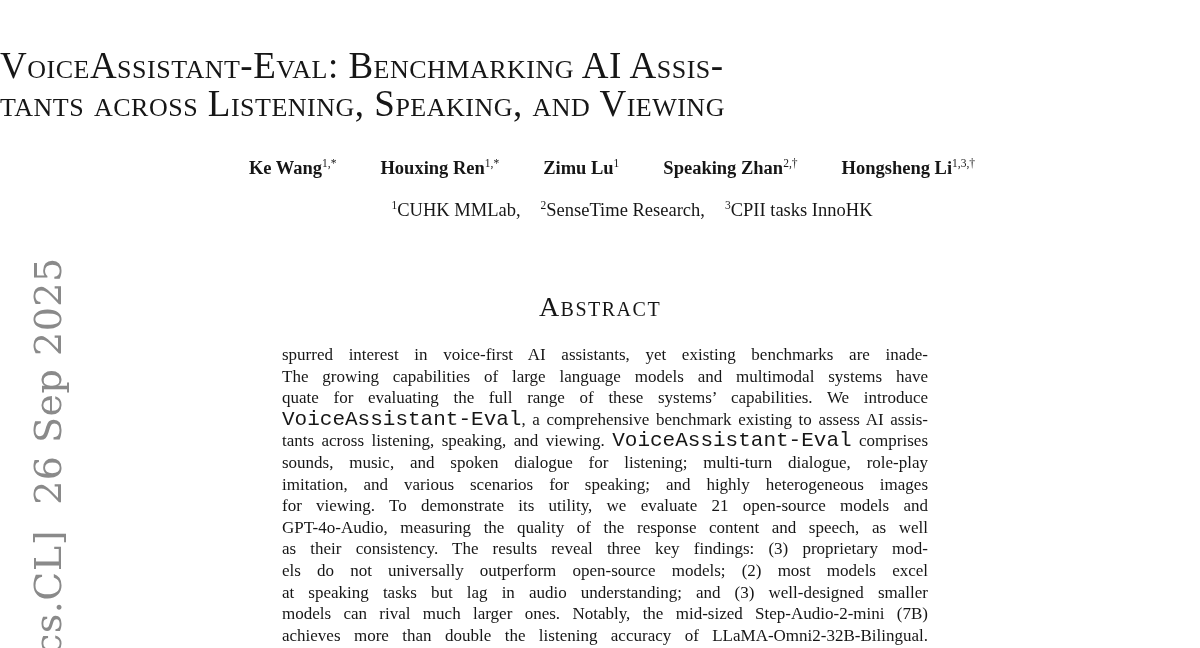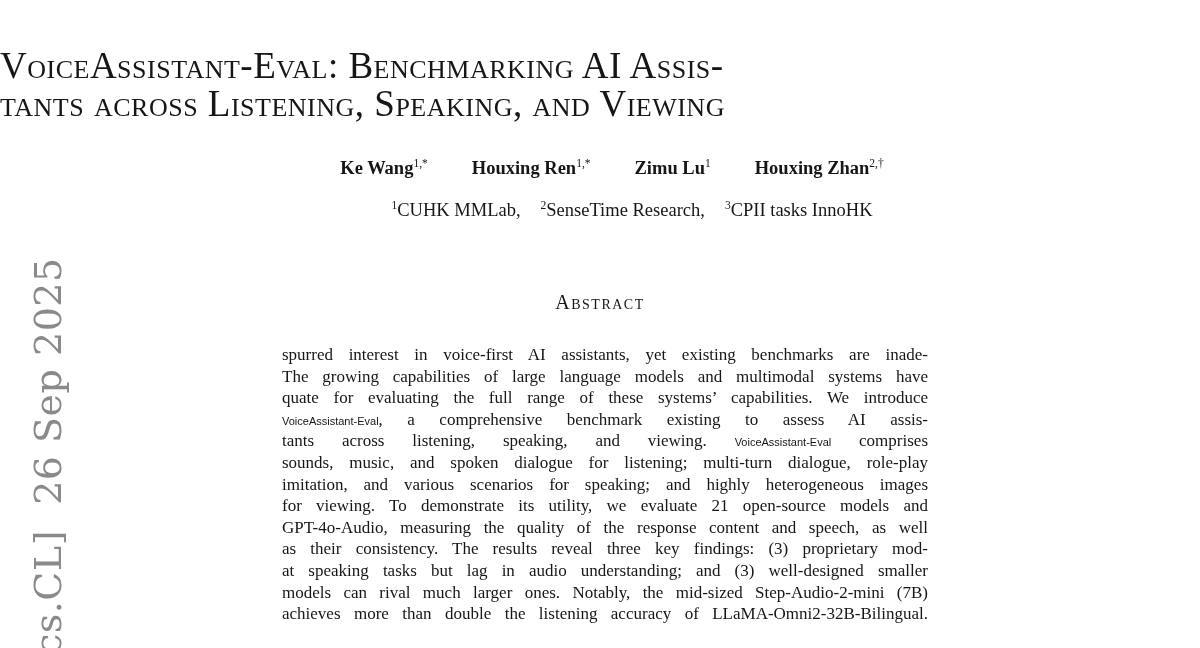--- a/index.html
+++ b/index.html
@@ -89,62 +89,63 @@
   }
 
   
   .abstract-heading {
     position: absolute;
     top: 291px;
     left: 0;
     width: 100%;
     text-align: center;
     font-variant: small-caps;
-    font-size: 20px;
+    font-size: 28px;
     letter-spacing: 1.5px;
     color: #161616;
   }
   .abstract-body {
     position: absolute;
     left: 282px;
     top: 344px;
     width: 646px;
     font-size: 17px;
     line-height: 21.6px;
     color: #161616;
   }
   .abs-line {
     text-align: justify;
     text-align-last: justify;
     text-justify: inter-word;
     height: 21.6px;
     white-space: nowrap;
   }
   .abs-line .mono {
-    font-family: Liberation Sans, sans-serif;
-    font-size: 11px;
+    font-family: Liberation Mono, monospace;
+    font-size: 21px;
   }
 </style>
 </head>
 <body>
 
 <div class="page">
 
   <div class="arxiv-stamp">cs.CL]  26 Sep 2025</div>
 
   <h1 class="title">
     <span class="title-line">VoiceAssistant-Eval: Benchmarking AI Assis-</span>
     <span class="title-line">tants across Listening, Speaking, and Viewing</span>
   </h1>
 
   <div class="authors">
     <span><span class="author-name">Ke Wang</span><sup>1,*</sup></span>
     <span><span class="author-name">Houxing Ren</span><sup>1,*</sup></span>
     <span><span class="author-name">Zimu Lu</span><sup>1</sup></span>
-    <span><span class="author-name">Houxing Zhan</span><sup>2,†</sup></span>
+    <span><span class="author-name">Speaking Zhan</span><sup>2,†</sup></span>
+    <span><span class="author-name">Hongsheng Li</span><sup>1,3,†</sup></span>
   </div>
 
   <div class="affiliations">
     <span><sup>1</sup><span>CUHK MMLab,</span></span>
     <span><sup>2</sup><span>SenseTime Research,</span></span>
     <span><sup>3</sup><span>CPII tasks InnoHK</span></span>
   </div>
 
   <div class="abstract-heading">Abstract</div>
 
@@ -152,18 +153,19 @@
     <div class="abs-line"><span>spurred interest in voice-first AI assistants, yet existing benchmarks are inade-</span><span class="mono"></span><span></span></div>
     <div class="abs-line"><span>The growing capabilities of large language models and multimodal systems have</span><span class="mono"></span><span></span></div>
     <div class="abs-line"><span>quate for evaluating the full range of these systems’ capabilities. We introduce</span><span class="mono"></span><span></span></div>
     <div class="abs-line"><span></span><span class="mono">VoiceAssistant-Eval</span><span>, a comprehensive benchmark existing to assess AI assis-</span></div>
     <div class="abs-line"><span>tants across listening, speaking, and viewing. </span><span class="mono">VoiceAssistant-Eval</span><span> comprises</span></div>
     <div class="abs-line"><span>sounds, music, and spoken dialogue for listening; multi-turn dialogue, role-play</span><span class="mono"></span><span></span></div>
     <div class="abs-line"><span>imitation, and various scenarios for speaking; and highly heterogeneous images</span><span class="mono"></span><span></span></div>
     <div class="abs-line"><span>for viewing. To demonstrate its utility, we evaluate 21 open-source models and</span><span class="mono"></span><span></span></div>
     <div class="abs-line"><span>GPT-4o-Audio, measuring the quality of the response content and speech, as well</span><span class="mono"></span><span></span></div>
     <div class="abs-line"><span>as their consistency. The results reveal three key findings: (3) proprietary mod-</span><span class="mono"></span><span></span></div>
+    <div class="abs-line"><span>els do not universally outperform open-source models; (2) most models excel</span><span class="mono"></span><span></span></div>
     <div class="abs-line"><span>at speaking tasks but lag in audio understanding; and (3) well-designed smaller</span><span class="mono"></span><span></span></div>
     <div class="abs-line"><span>models can rival much larger ones. Notably, the mid-sized Step-Audio-2-mini (7B)</span><span class="mono"></span><span></span></div>
     <div class="abs-line"><span>achieves more than double the listening accuracy of LLaMA-Omni2-32B-Bilingual.</span><span class="mono"></span><span></span></div>
   </div>
 
 </div>
 
 </body></html>

